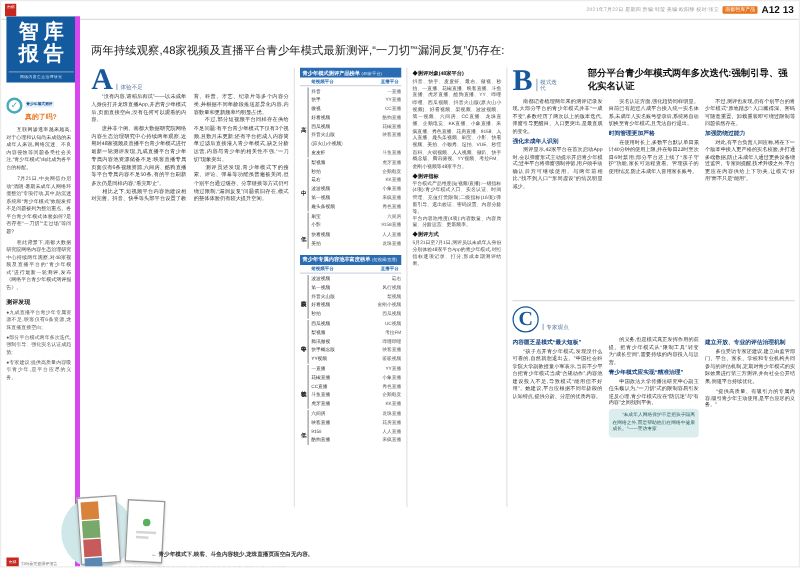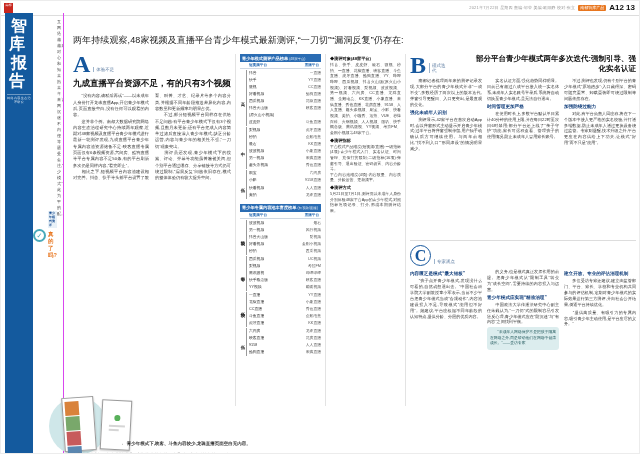--- a/index.html
+++ b/index.html
@@ -8,21 +8,21 @@
 
   
   .topbar { position:absolute; left:0; top:0; width:640px; height:15px; border-bottom:1px solid #ddd; }
   .red-mark { position:absolute; left:3px; top:2px; width:9px; height:10px; background:#c8271f; color:#fff; font-size:3px; line-height:1.1; text-align:center; padding-top:1px; }
   .topbar-right { position:absolute; right:6px; top:2px; display:flex; align-items:center; gap:3px; }
   .edition { font-size:4px; color:#999; letter-spacing:0.2px; }
   .top-tag { background:#e8761f; color:#fff; font-size:4px; padding:0.5px 2px; border-radius:1px; }
   .pageno { font-size:8px; font-weight:bold; color:#111; }
 
   
-  .sidebar { position:absolute; left:4px; top:12px; width:59px; height:443px; display:flex; flex-direction:row; overflow:hidden; padding-right:3px; border-right:1px solid #d946ef; }
+  .sidebar { position:absolute; left:4px; top:12px; width:59px; height:443px; display:flex; flex-direction:column; overflow:hidden; padding-right:3px; border-right:4px solid #d946ef; }
   .masthead { width:56px; background:#145a9e; color:#fff; text-align:center; padding:4px 2px 3px; }
   .mh-line { font-size:16px; font-weight:bold; letter-spacing:4px; line-height:1.15; text-indent:4px; }
   .mh-sub { font-size:3px; opacity:.85; margin-top:3px; border-top:1px solid rgba(255,255,255,.45); padding-top:1.5px; letter-spacing:0.4px; }
   .badge { display:flex; align-items:center; gap:2px; margin:5px 0 4px; }
   .badge-circle { width:13px; height:13px; border:2px solid #49aabb; border-radius:50%; color:#49aabb; font-size:7px; line-height:9px; text-align:center; flex:none; background:#fff; }
   .badge-top { font-size:3px; color:#1a4f93; font-weight:bold; background:#e8f1f8; padding:0.5px 1px; display:inline-block; }
   .badge-main { font-size:5.5px; font-weight:bold; color:#e8761f; margin-top:1px; }
   .side-p { font-size:4px; color:#444; line-height:1.5; text-align:justify; margin-bottom:3px; }
   .side-h { font-size:4.8px; font-weight:bold; color:#222; margin:2px 0; }
   .hl { font-size:4px; color:#555; line-height:1.5; text-align:justify; margin-bottom:2px; }
@@ -60,21 +60,21 @@
   .tright { color:#555; }
 
   
   .colN { width:76px; flex:none; }
   .note-h { font-size:4.2px; font-weight:bold; color:#111; margin:2px 0 1px; }
   .note-p { font-size:3.9px; color:#444; line-height:1.45; text-align:justify; white-space:pre-line; margin-bottom:2px; }
 
   
   .colR { flex:1; display:flex; flex-direction:column; }
   .bc-head { display:flex; align-items:flex-end; gap:3px; margin-bottom:3px; }
-  .bc-headline { font-size:7.5px; font-weight:bold; color:#0e0e0e; margin-left:20px; margin-bottom:1px;text-align:right; }
+  .bc-headline { font-size:7.5px; font-weight:bold; color:#0e0e0e; margin-left:20px; margin-bottom:1px; }
   .bc-cols { display:flex; gap:5px; overflow:hidden; }
   .bc-col { flex:1; }
   .bc-col p { font-size:4.1px; color:#333; line-height:1.45; text-align:justify; margin-bottom:2px; }
   .bc-col h5 { font-size:4.6px; color:#123f7c; margin:2px 0; }
   .secB .bc-cols { height:158px; }
   .secC { border-top:1px solid #ddd; margin-top:4px; padding-top:4px; flex:1; }
   .secC .bc-cols { height:138px; }
   .quote-box { background:#dcedee; border-radius:3px; padding:3px; font-size:3.8px; color:#2a5f63; line-height:1.45; text-align:justify; margin-top:2px; }
 
   
@@ -134,21 +134,20 @@
   <main class="main">
     <div class="kicker">两年持续观察,48家视频及直播平台青少年模式最新测评,“一刀切”“漏洞反复”仍存在:</div>
 
     <div class="content">
 
       <div class="colA">
         <div class="sec-head">
           <span class="sec-letter">A</span>
           <span class="sec-label">体验不足</span>
         </div>
-        <div class="a-subhead">九成直播平台资源不足，有的只有3个视频</div>
         <div class="a-body">　　“没有内容,请稍后再试”——以未成年人身份打开龙珠直播App,开启青少年模式后,页面直接空白,没有任何可以观看的内容。
 　　这并非个例。南都大数据研究院网络内容生态治理研究中心持续两年观察,近期对48家视频及直播平台青少年模式进行最新一轮测评发现,九成直播平台青少年专属内容池资源储备不足:映客直播专属页面仅有6条视频资源,六间房、酷狗直播等平台专属内容不足50条,有的平台刷新多次仍是同样内容,“看完即止”。
 　　相比之下,短视频平台内容池建设相对完善。抖音、快手等头部平台设置了教育、科普、才艺、纪录片等多个内容分类,并根据不同年龄段推送差异化内容,内容数量和更新频率均明显占优。
 　　不过,部分短视频平台同样存在供给不足问题:有平台青少年模式下仅有3个视频,且数月未更新;还有平台把成人内容简单过滤后直接灌入青少年模式,缺乏分龄运营,内容与青少年的相关性不强,“一刀切”现象突出。
 　　测评员还发现,青少年模式下的搜索、评论、弹幕等功能虽普遍被关闭,但个别平台通过缓存、分享链接等方式仍可绕过限制,“漏洞反复”问题依旧存在,模式的整体体验仍有较大提升空间。</div>
       </div>
 
       <div class="colT">
         <div class="tbl">
             <div class="tbl-title">青少年模式测评产品榜单 <span class="tbl-sub">(48家平台)</span></div>

